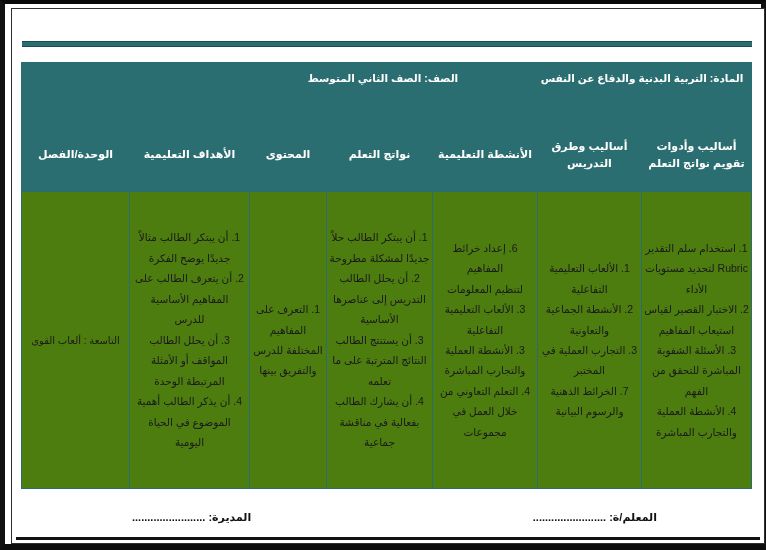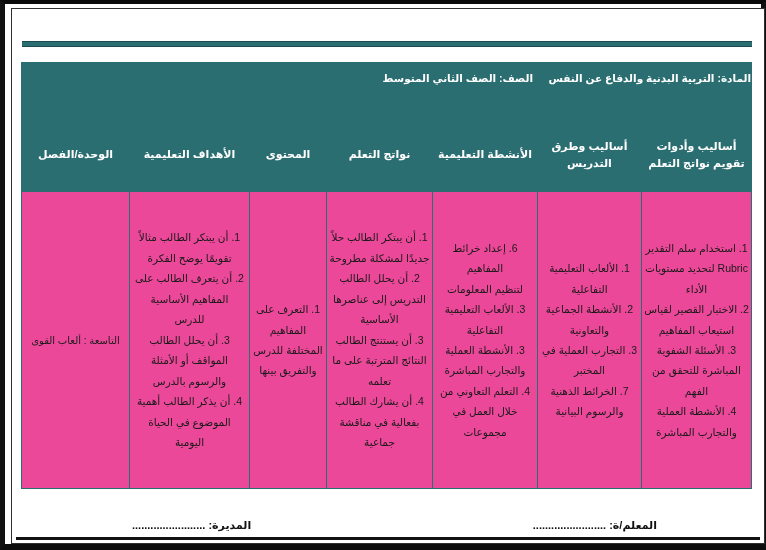--- a/index.html
+++ b/index.html
@@ -84,40 +84,40 @@
     padding-top: 9px;
     box-sizing: border-box;
   }
   .meta-cell {
     font-size: 10.5px;
     font-weight: bold;
     color: #ffffff;
     white-space: nowrap;
     letter-spacing: -0.1px;
   }
-  .meta-subject { width: 218px; text-align: right; }
-  .meta-class   { width: 300px; }
+  .meta-subject { width: 218px; text-align: center; }
+  .meta-class   { width: 300px; text-align: center; }
 
   
   .hdr-row th {
     background: #2b6e72;
     border: 1px solid #2b6e72;
     color: #ffffff;
     font-size: 11px;
     font-weight: bold;
     height: 72px;
     line-height: 1.55;
     text-align: center;
     padding: 0 4px 6px 4px;
     vertical-align: bottom;
   }
 
   
   .body-row td {
-    background: #ec4899;
+    background: #4d7c0f;
     color: #1a1a1a;
     font-size: 10.5px;
     line-height: 1.95;
     height: 296px;
     text-align: center;
     vertical-align: middle;
     padding: 6px 5px;
   }
   .cell-lines { display: block; }
   .cell-lines .ln { display: block; }
@@ -139,21 +139,21 @@
   .footer {
     position: absolute;
     left: 10px;
     top: 502px;
     width: 730px;
     height: 26px;
     direction: rtl;
   }
   .sig {
     position: absolute;
-    top: 8px;
+    top: 0;
     font-size: 11px;
     font-weight: bold;
     color: #111111;
     white-space: nowrap;
   }
   .sig-teacher { right: 95px; }
   .sig-principal { left: 110px; }
 
   .bottom-rule {
     position: absolute;
@@ -262,27 +262,27 @@
           <td>
             <span class="cell-lines">
                   <span class="ln">1. التعرف على المفاهيم</span>
                   <span class="ln">المختلفة للدرس</span>
                   <span class="ln">والتفريق بينها</span>
                 </span>
           </td>
           <td>
             <span class="cell-lines">
                   <span class="ln">1. أن يبتكر الطالب مثالاً</span>
-                  <span class="ln">تقويمًا يوضح الفكرة</span>
+                  <span class="ln">جديدًا يوضح الفكرة</span>
                   <span class="ln">2. أن يتعرف الطالب على</span>
                   <span class="ln">المفاهيم الأساسية</span>
                   <span class="ln">للدرس</span>
                   <span class="ln">3. أن يحلل الطالب</span>
                   <span class="ln">المواقف أو الأمثلة</span>
-                  <span class="ln">والرسوم بالدرس</span>
+                  <span class="ln">المرتبطة الوحدة</span>
                   <span class="ln">4. أن يذكر الطالب أهمية</span>
                   <span class="ln">الموضوع في الحياة</span>
                   <span class="ln">اليومية</span>
                 </span>
           </td>
           <td>
             <span class="cell-unit">التاسعة : ألعاب القوى</span>
           </td>
         </tr>
       </tbody>

